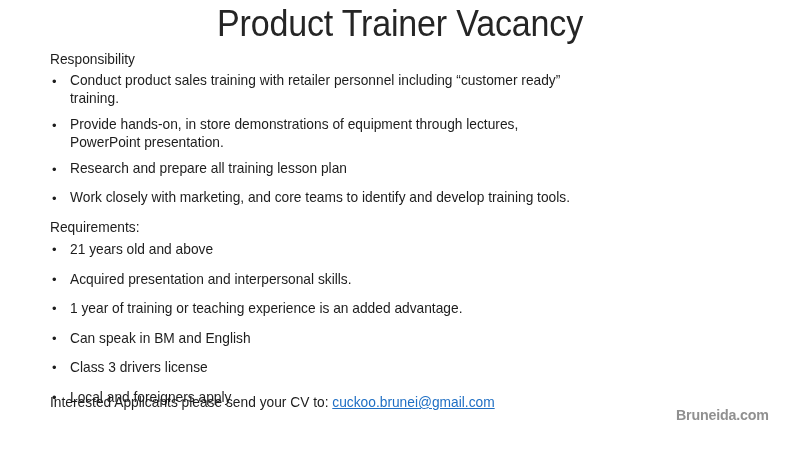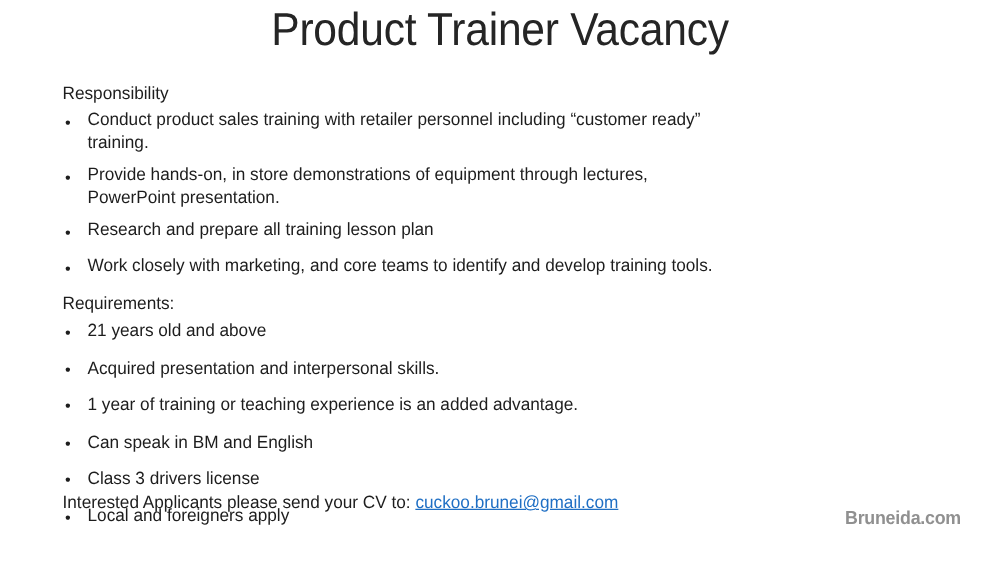--- a/index.html
+++ b/index.html
@@ -33,21 +33,21 @@
     letter-spacing: -0.2px;
     transform: scaleX(0.92);
     transform-origin: 50% 50%;
     white-space: nowrap;
   }
 
   
   .body-block {
     position: absolute;
     left: 50px;
-    top: 65px;
+    top: 49px;
     width: 700px;
   }
 
   .head-line {
     font-size: 14.2px;
     line-height: 21px;
     color: #1d1d1d;
     margin: 0 0 2px 0;
     transform: scaleX(0.97);
     transform-origin: 0 50%;

